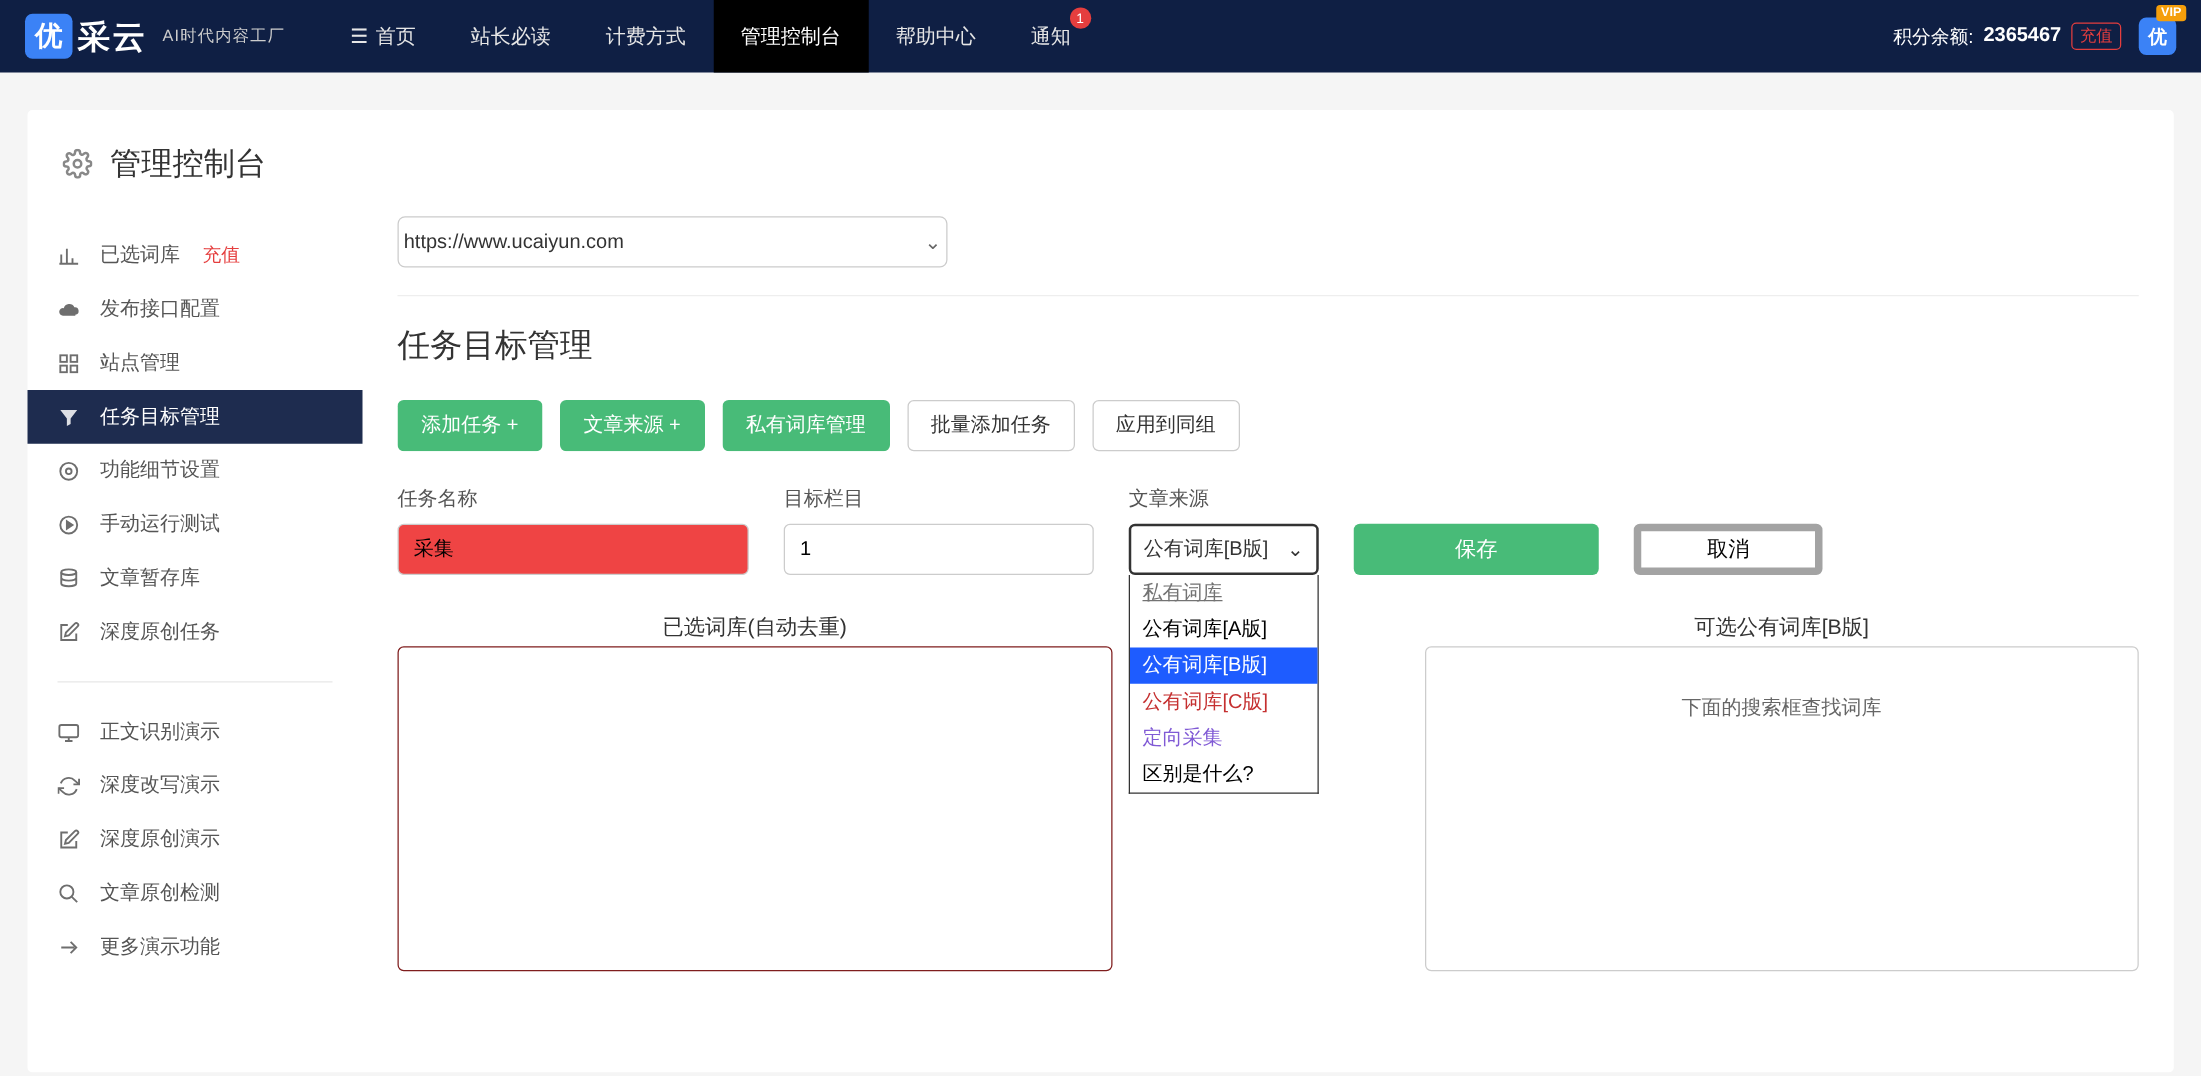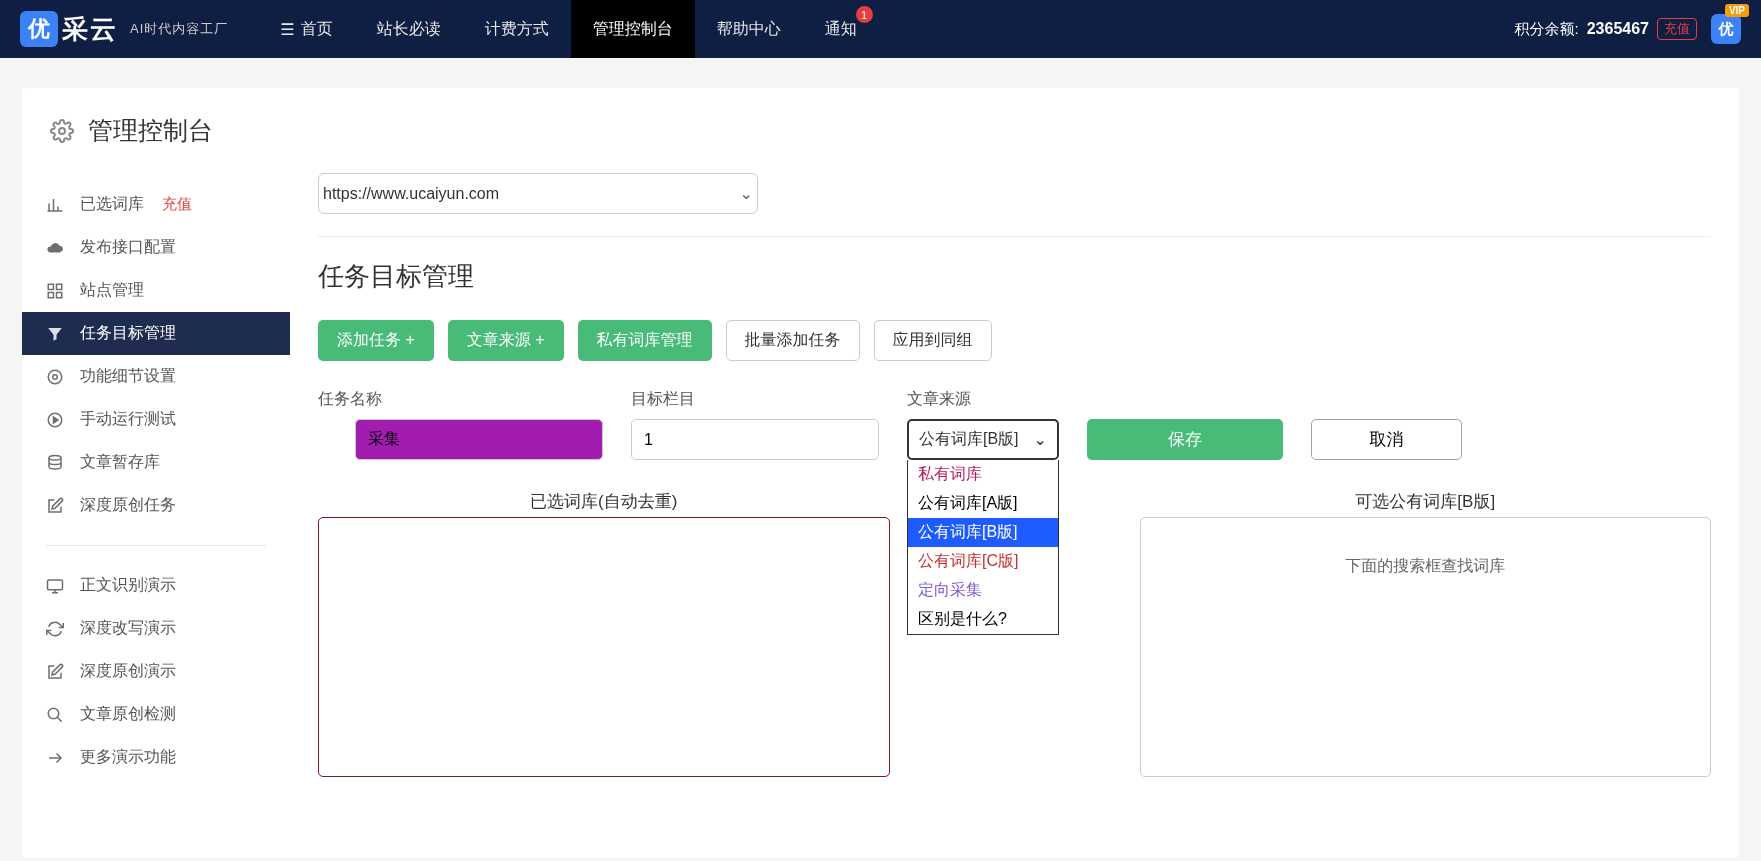--- a/index.html
+++ b/index.html
@@ -176,21 +176,21 @@
 .form-row { display: flex; gap: 28px; align-items: flex-end; margin-bottom: 30px; }
 .form-group { display: flex; flex-direction: column; gap: 9px; }
 .form-group label { font-size: 16px; color: #555; }
 .input {
   height: 41px;
   border: 1px solid #ccc;
   border-radius: 5px;
   padding: 0 12px;
   font-size: 16px;
 }
-.input.task-name { width: 248px; background: #a21caf; margin-left: 37px; }
+.input.task-name { width: 281px; background: #ef4444; }
 .input.target-col { width: 248px; }
 .select-wrap { position: relative; }
 .select-display {
   width: 152px; height: 41px;
   border: 2px solid #333;
   border-radius: 5px;
   display: flex; align-items: center; justify-content: space-between;
   padding: 0 10px;
   cursor: pointer;
   font-size: 16px;
@@ -202,34 +202,34 @@
   background: #fff;
   border: 1px solid #333;
   border-top: none;
   z-index: 10;
 }
 .dd-item {
   padding: 4px 10px;
   font-size: 16px;
   cursor: pointer;
 }
-.dd-green { color: #be185d; }
+.dd-green { color: #737373; text-decoration: underline; }
 .dd-black { color: #000; }
 .dd-selected { background: #1e5cff; color: #fff; }
 .dd-red { color: #c53030; }
 .dd-purple { color: #805ad5; }
 .btn-save {
   width: 196px; height: 41px;
   background: #48bb78; color: #fff;
   border: none; border-radius: 5px;
   font-size: 17px; cursor: pointer;
 }
 .btn-cancel {
   width: 151px; height: 41px;
-  background: #fff; border: 1px solid #a3a3a3;
+  background: #fff; border: 6px solid #a3a3a3;
   border-radius: 5px; font-size: 17px; cursor: pointer;
 }
 
 .lib-row { display: flex; gap: 250px; }
 .lib-col { flex: 1; }
 .lib-title { text-align: center; font-size: 17px; color: #333; margin-bottom: 4px; }
 .lib-box {
   border: 1px solid #7f1d1d;
   border-radius: 5px;
   min-height: 260px;

